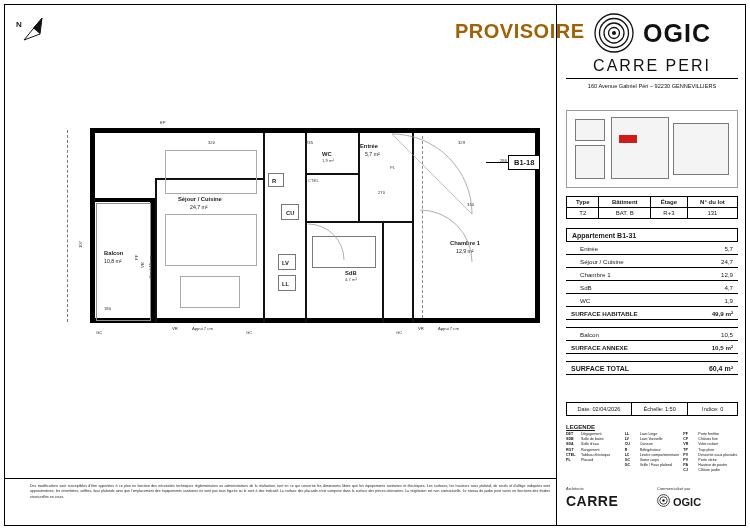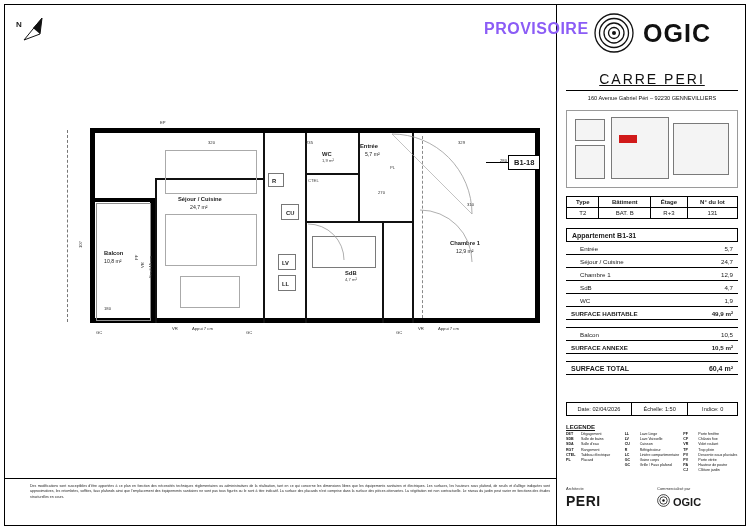--- a/index.html
+++ b/index.html
@@ -31,22 +31,22 @@
   
   .north {
     position:absolute; left:16px; top:14px; width:34px; height:34px;
   }
   .north .label {
     position:absolute; left:0; top:6px; font-size:8px; font-weight:bold;
   }
 
   
   .provisoire {
-    position:absolute; left:484px; top:20px;
-    color:#8b5cf6; font-weight:bold; font-size:16px; letter-spacing:.5px;
+    position:absolute; left:455px; top:20px;
+    color:#a16207; font-weight:bold; font-size:20px; letter-spacing:.5px;
   }
 
   
   .plan { position:absolute; left:60px; top:118px; width:480px; height:240px; }
 
   .wall { position:absolute; background:#000; }
   .thin { position:absolute; background:#111; }
   .room-line { position:absolute; border:1px solid #6f6f6f; }
   .dash { position:absolute; border-left:1px dashed #8a8a8a; }
   .hatch {
@@ -68,21 +68,21 @@
   }
   .lot-lead {
     position:absolute; left:486px; top:162px; width:22px; height:1px; background:#000;
   }
 
   
   .logo-block { position:absolute; left:566px; top:12px; width:172px; text-align:center; }
   .logo-row { display:flex; align-items:center; justify-content:center; gap:8px; }
   .ogic-mark { width:42px; height:42px; }
   .ogic-word { font-size:25px; font-weight:bold; letter-spacing:1px; color:#111; }
-  .carre { font-size:14px; letter-spacing:2px; margin-top:17px; color:#111;text-decoration:underline; }
+  .carre { font-size:16px; letter-spacing:2px; margin-top:3px; color:#111; }
   .addr { font-size:5.6px; margin-top:4px; color:#111; }
   .sep-line { width:100%; height:1px; background:#000; margin-top:3px; }
 
   .keyplan {
     position:absolute; left:566px; top:110px; width:172px; height:78px;
     border:1px solid #9a9a9a; background:#fff; overflow:hidden;
   }
   .kp-shape { position:absolute; border:1px solid #7a7a7a; background:#f4f4f4; }
   .kp-hi { position:absolute; background:#d11a1a; }
 
@@ -439,21 +439,21 @@
             <span class="k">CJ</span>
             <span class="t">Clôture jardin</span>
           </div>
       </div>
     </div>
   </div>
 
   <div class="partners">
     <div class="p-blk">
       <div class="p-lab">Architecte</div>
-      <div class="cobe">PERI</div>
+      <div class="cobe">CARRE</div>
     </div>
     <div class="p-blk">
       <div class="p-lab">Commercialisé par</div>
       <div class="ogic-small">
         <span>
           <svg width="13" height="13" viewBox="0 0 42 42">
             <circle cx="21" cy="21" r="19" fill="none" stroke="#111" stroke-width="2.5"></circle>
             <circle cx="21" cy="21" r="12" fill="none" stroke="#111" stroke-width="2.5"></circle>
             <circle cx="21" cy="21" r="4" fill="#111"></circle>
           </svg>

